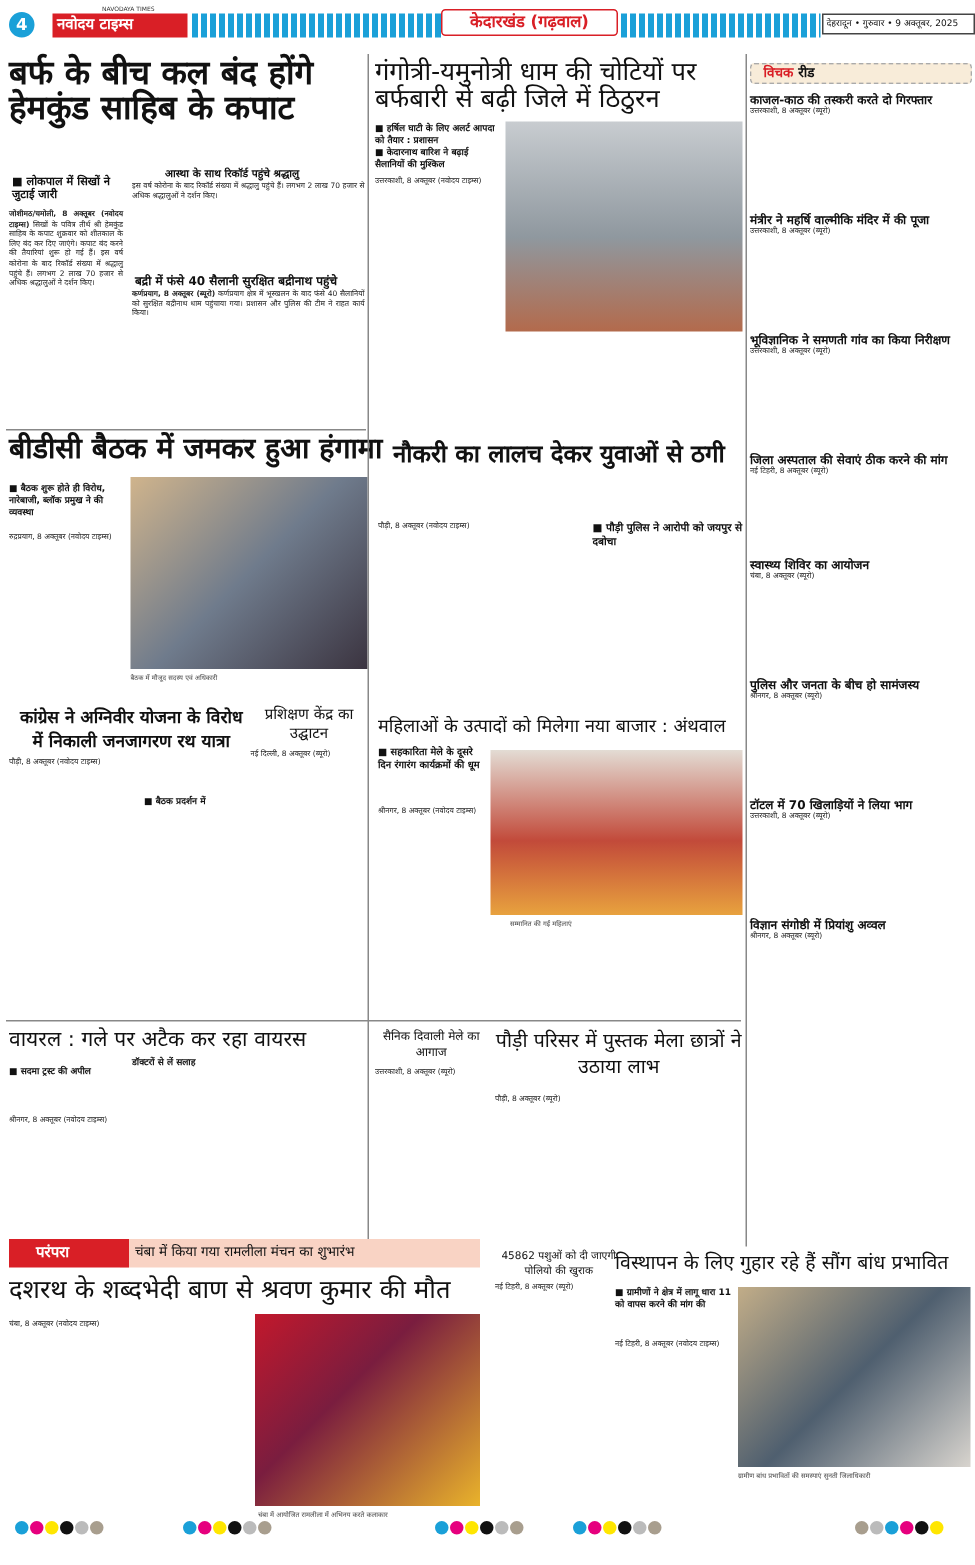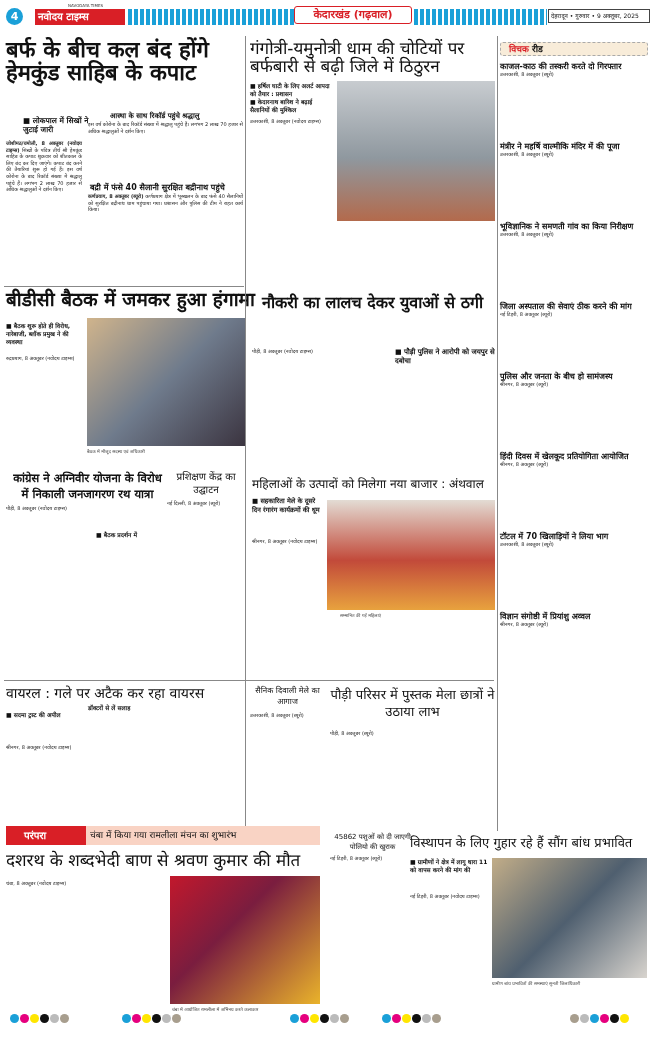--- a/index.html
+++ b/index.html
@@ -33,21 +33,21 @@
   <div class="abs pgnum">4</div>
   <div class="abs brandsub">NAVODAYA TIMES</div>
   <div class="abs brand">नवोदय टाइम्स</div>
   <div class="abs stripes" style="left:128px;width:166px"></div>
   <div class="abs section">केदारखंड (गढ़वाल)</div>
   <div class="abs stripes" style="left:414px;width:133px"></div>
   <div class="abs dateline">देहरादून • गुरुवार • 9 अक्तूबर, 2025</div>
 </div>
 
 <div class="abs hl" style="left:6px;top:38px;width:236px;font-size:22px">बर्फ के बीच कल बंद होंगे हेमकुंड साहिब के कपाट</div>
-<div class="abs sub" style="left:23px;top:116px;width:76px"><span>■ लोकपाल में सिखों ने जुटाई जारी</span></div>
+<div class="abs sub" style="left:8px;top:116px;width:76px"><span>■ लोकपाल में सिखों ने जुटाई जारी</span></div>
 <div class="abs text" style="left:6px;top:140px;width:76px;height:140px">
   <b>जोशीमठ/चमोली, 8 अक्तूबर (नवोदय टाइम्स)</b> <span>सिखों के पवित्र तीर्थ श्री हेमकुंड साहिब के कपाट शुक्रवार को शीतकाल के लिए बंद कर दिए जाएंगे। कपाट बंद करने की तैयारियां शुरू हो गई हैं।</span> <span>इस वर्ष कोरोना के बाद रिकॉर्ड संख्या में श्रद्धालु पहुंचे हैं। लगभग 2 लाख 70 हजार से अधिक श्रद्धालुओं ने दर्शन किए।</span>
 </div>
 <div class="abs" style="left:110px;top:111px;font-size:7px;font-weight:bold">आस्था के साथ रिकॉर्ड पहुंचे श्रद्धालु</div>
 <div class="abs text" style="left:88px;top:121px;width:155px">इस वर्ष कोरोना के बाद रिकॉर्ड संख्या में श्रद्धालु पहुंचे हैं। लगभग 2 लाख 70 हजार से अधिक श्रद्धालुओं ने दर्शन किए।</div>
 <div class="abs" style="left:90px;top:181px;width:150px;font-size:8px;font-weight:bold">बद्री में फंसे 40 सैलानी सुरक्षित बद्रीनाथ पहुंचे</div>
 <div class="abs text" style="left:88px;top:193px;width:155px">
   <b>कर्णप्रयाग, 8 अक्तूबर (ब्यूरो)</b> <span>कर्णप्रयाग क्षेत्र में भूस्खलन के बाद फंसे 40 सैलानियों को सुरक्षित बद्रीनाथ धाम पहुंचाया गया। प्रशासन और पुलिस की टीम ने राहत कार्य किया।</span>
 </div>
 
@@ -105,25 +105,25 @@
     </div>
   <div style="height:80px">
       <div class="rs">भूविज्ञानिक ने समणती गांव का किया निरीक्षण</div>
       <div class="text">उत्तरकाशी, 8 अक्तूबर (ब्यूरो)</div>
     </div>
   <div style="height:70px">
       <div class="rs">जिला अस्पताल की सेवाएं ठीक करने की मांग</div>
       <div class="text">नई टिहरी, 8 अक्तूबर (ब्यूरो)</div>
     </div>
   <div style="height:80px">
-      <div class="rs">पुलिस और जनता के बीच हो सामंजस्य</div>
-      <div class="text">श्रीनगर, 8 अक्तूबर (ब्यूरो)</div>
+      <div class="rs">स्वास्थ्य शिविर का आयोजन</div>
+      <div class="text">चंबा, 8 अक्तूबर (ब्यूरो)</div>
     </div>
   <div style="height:80px">
-      <div class="rs">हिंदी दिवस में खेलकूद प्रतियोगिता आयोजित</div>
+      <div class="rs">पुलिस और जनता के बीच हो सामंजस्य</div>
       <div class="text">श्रीनगर, 8 अक्तूबर (ब्यूरो)</div>
     </div>
   <div style="height:80px">
       <div class="rs">टॉटल में 70 खिलाड़ियों ने लिया भाग</div>
       <div class="text">उत्तरकाशी, 8 अक्तूबर (ब्यूरो)</div>
     </div>
   <div style="height:60px">
       <div class="rs">विज्ञान संगोष्ठी में प्रियांशु अव्वल</div>
       <div class="text">श्रीनगर, 8 अक्तूबर (ब्यूरो)</div>
     </div>

